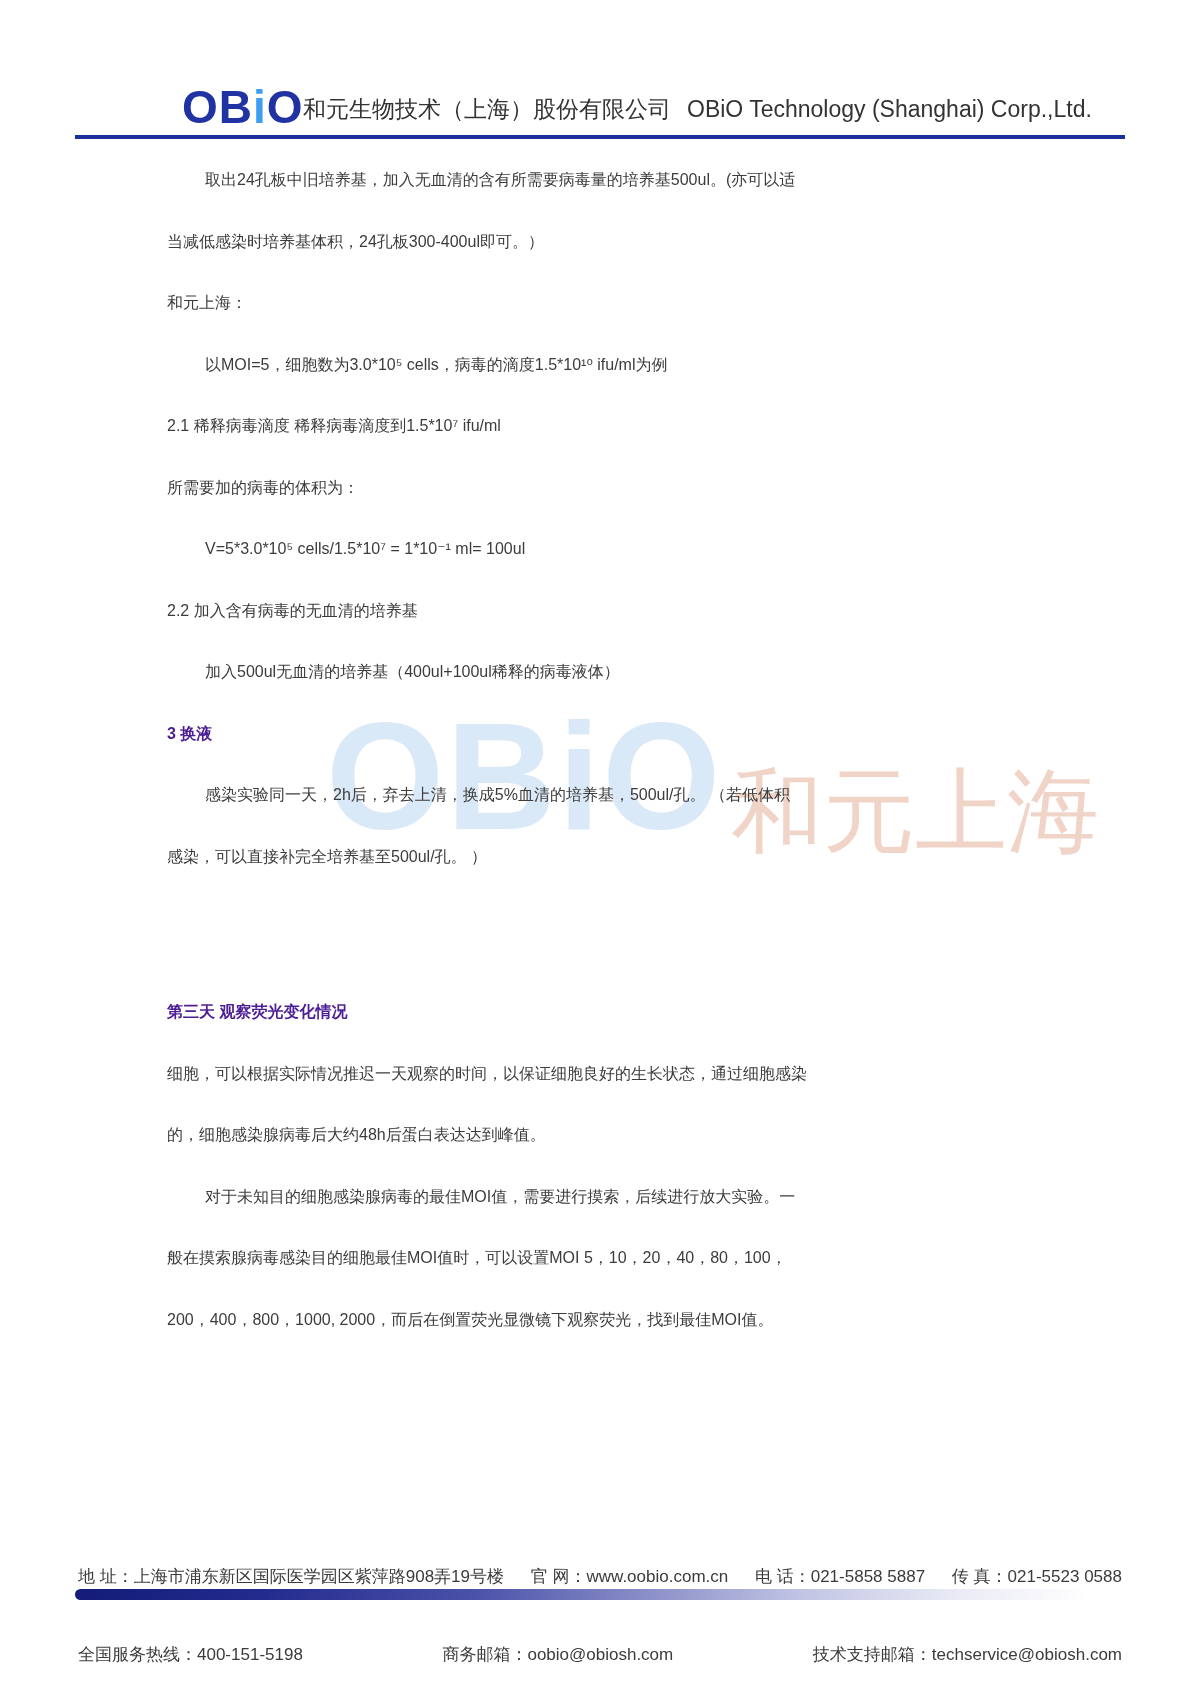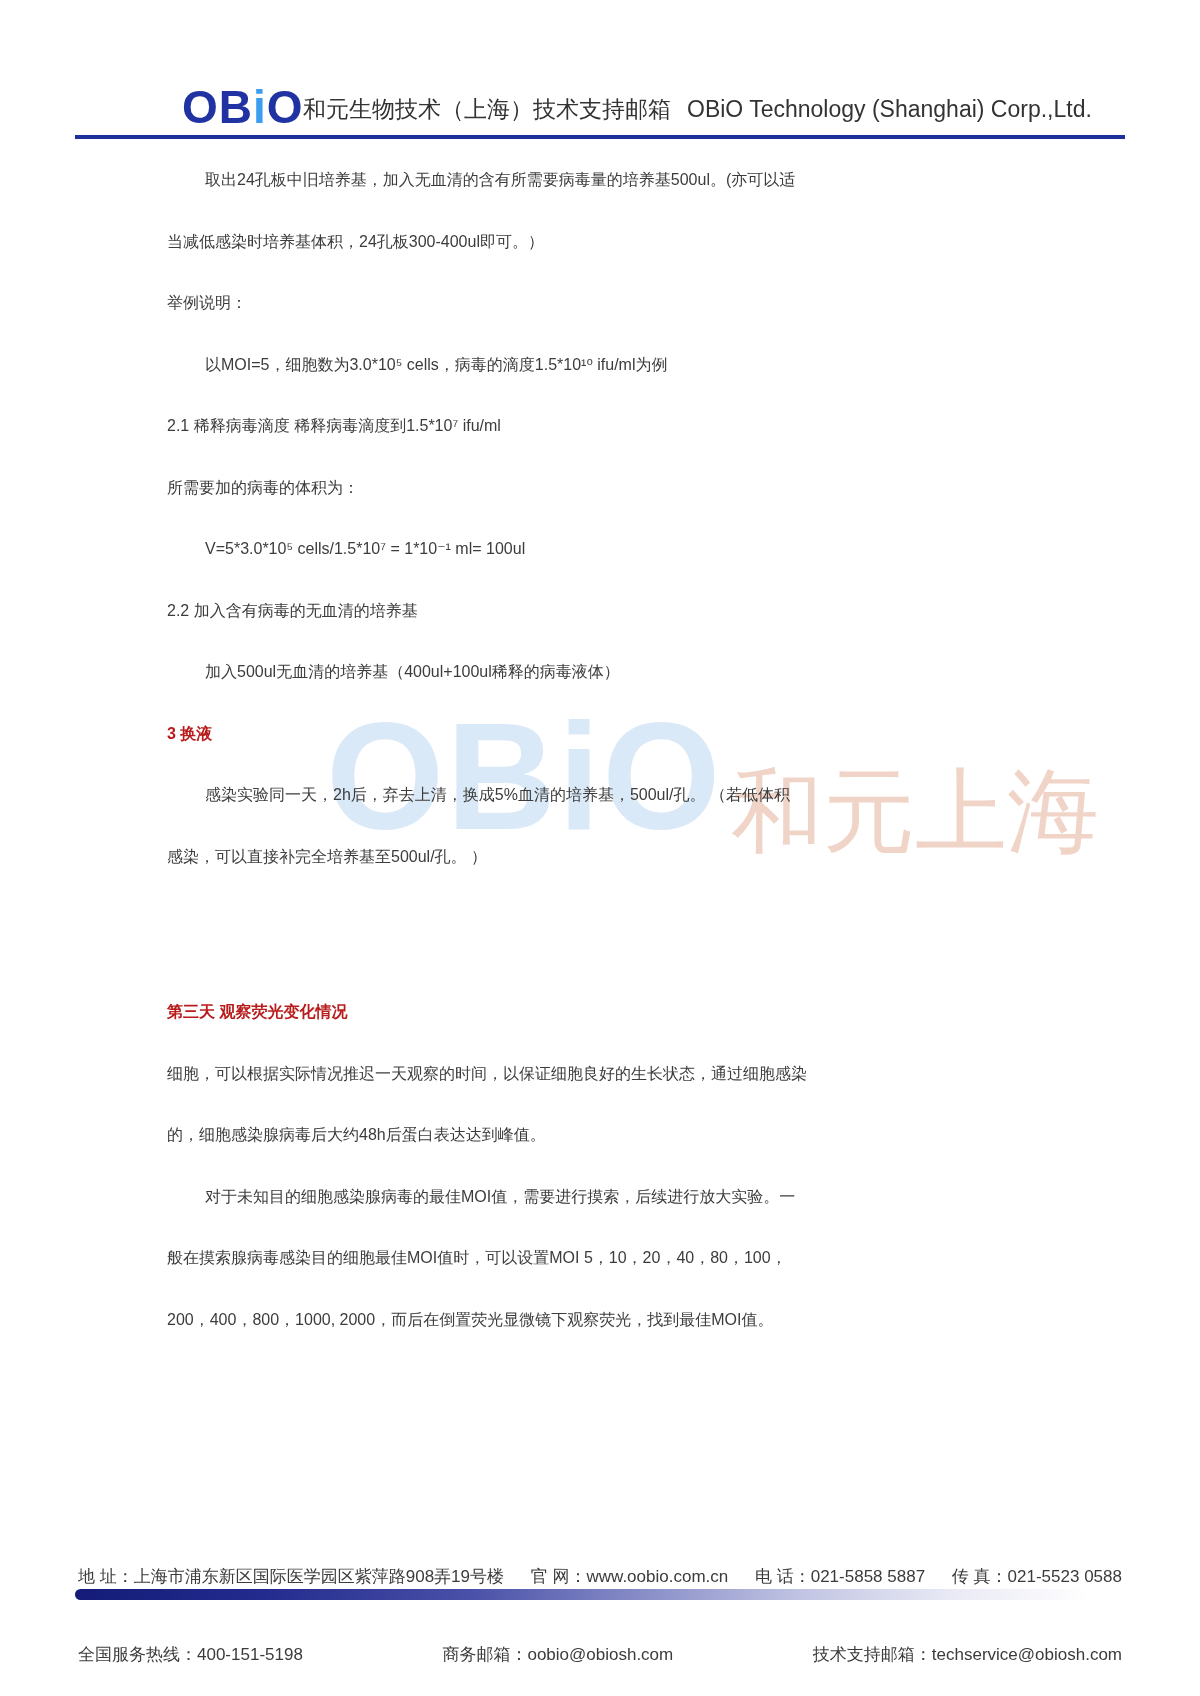--- a/index.html
+++ b/index.html
@@ -36,21 +36,21 @@
     display:inline-block; font-size:92px; color:#c2410c; opacity:0.22;
     margin-left:4px; transform:translateY(14px);
   }
   
   .doc-body {
     position:absolute; left:167px; top:150px; width:900px; z-index:1;
     font-size:16px; line-height:27px; color:#3c3c3c;
   }
   .line { height:61.5px; white-space:nowrap; }
   .line.indent { padding-left:38px; }
-  .line.bold { font-weight:bold; color:#b91c1c; }
+  .line.bold { font-weight:bold; color:#4c1d95; }
   .line.gap { margin-top:94px; }
   
   .footer-bar {
     position:absolute; left:75px; top:1573px; width:1046px; height:11px;
     border-radius:6px; z-index:1;
     background:linear-gradient(90deg,#141c78 0%,#232b8e 18%,#4a51a8 38%,
                #8b90c9 55%,#c3c6e4 70%,#e9eaf5 84%,#ffffff 97%);
   }
   .f-row {
     position:absolute; left:78px; width:1044px; display:flex;
@@ -61,34 +61,34 @@
   #f-row2 { top:1627px;gap:22px; }
 </style>
 </head>
 <body>
 
 <div class="page">
 
   <div class="logo"><span>OB</span><span class="logo-i">i</span><span>O</span></div>
 
   <div class="company">
-    <span class="cn">和元生物技术（上海）技术支持邮箱</span><span class="en">OBiO Technology (Shanghai) Corp.,Ltd.</span>
+    <span class="cn">和元生物技术（上海）股份有限公司</span><span class="en">OBiO Technology (Shanghai) Corp.,Ltd.</span>
   </div>
 
   <div class="header-rule"></div>
 
   <div class="watermark">
     <span class="wm-latin">OBiO</span>
     <span class="wm-cjk">和元上海</span>
   </div>
 
   <main class="doc-body" id="doc-body">
       <div class="line indent">取出24孔板中旧培养基，加入无血清的含有所需要病毒量的培养基500ul。(亦可以适</div>
       <div class="line">当减低感染时培养基体积，24孔板300-400ul即可。）</div>
-      <div class="line">举例说明：</div>
+      <div class="line">和元上海：</div>
       <div class="line indent">以MOI=5，细胞数为3.0*10⁵ cells，病毒的滴度1.5*10¹⁰ ifu/ml为例</div>
       <div class="line">2.1 稀释病毒滴度  稀释病毒滴度到1.5*10⁷ ifu/ml</div>
       <div class="line">所需要加的病毒的体积为：</div>
       <div class="line indent">V=5*3.0*10⁵ cells/1.5*10⁷ = 1*10⁻¹ ml= 100ul</div>
       <div class="line">2.2 加入含有病毒的无血清的培养基</div>
       <div class="line indent">加入500ul无血清的培养基（400ul+100ul稀释的病毒液体）</div>
       <div class="line bold">3 换液</div>
       <div class="line indent">感染实验同一天，2h后，弃去上清，换成5%血清的培养基，500ul/孔。 （若低体积</div>
       <div class="line">感染，可以直接补完全培养基至500ul/孔。 ）</div>
       <div class="line bold gap">第三天  观察荧光变化情况</div>

